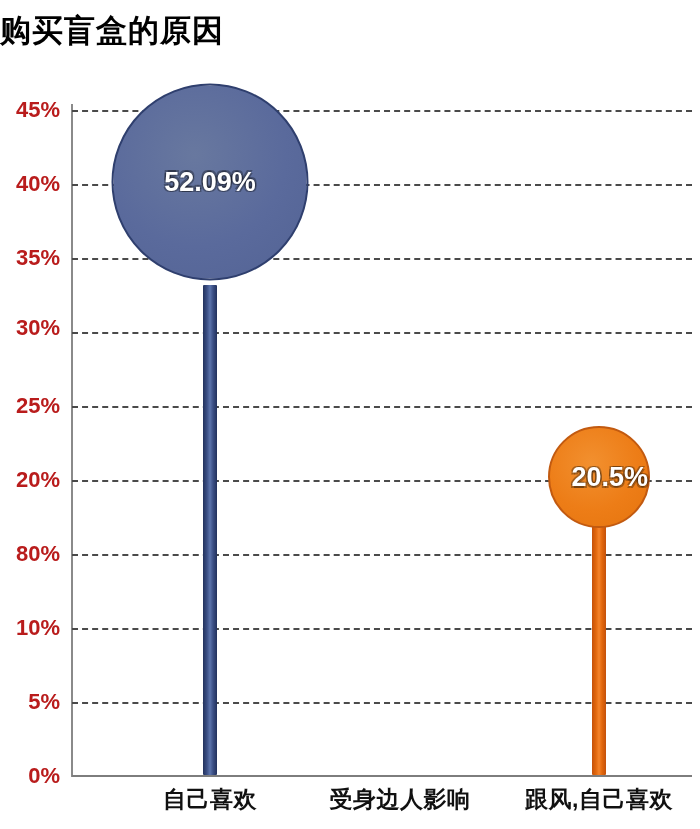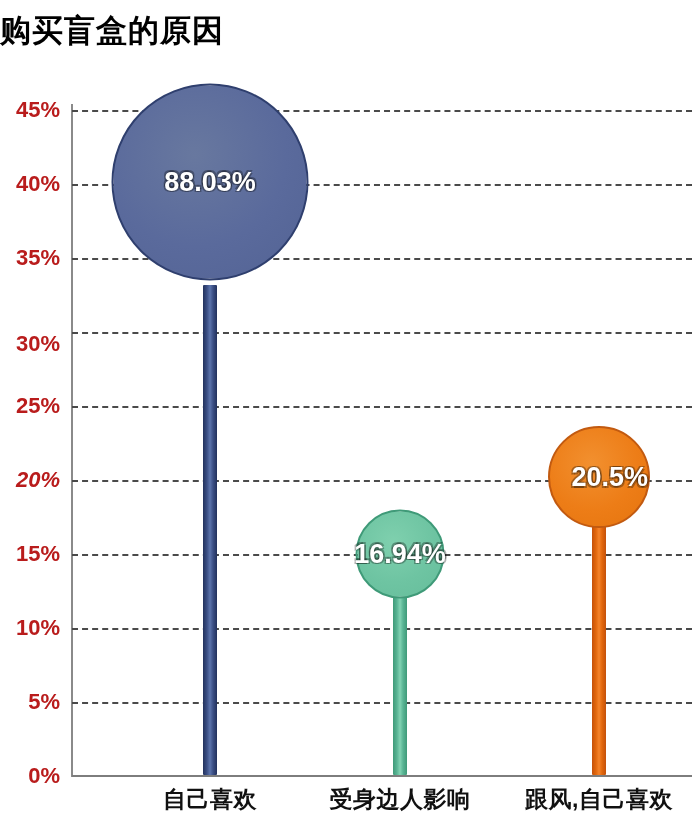--- a/index.html
+++ b/index.html
@@ -128,24 +128,24 @@
 </head>
 <body>
 
 <div id="chart-root">
 
   <div id="chart-title">购买盲盒的原因</div>
 
   <div class="y-tick-label" style="top:110px;">45%</div>
   <div class="y-tick-label" style="top:184px;">40%</div>
   <div class="y-tick-label" style="top:258px;">35%</div>
-  <div class="y-tick-label" style="top:344px;">30%</div>
+  <div class="y-tick-label" style="top:328px;">30%</div>
   <div class="y-tick-label" style="top:406px;">25%</div>
-  <div class="y-tick-label" style="top:480px;font-style:italic;">20%</div>
-  <div class="y-tick-label" style="top:554px;">15%</div>
+  <div class="y-tick-label" style="top:480px;">20%</div>
+  <div class="y-tick-label" style="top:554px;">80%</div>
   <div class="y-tick-label" style="top:628px;">10%</div>
   <div class="y-tick-label" style="top:702px;">5%</div>
   <div class="y-tick-label" style="top:776px;">0%</div>
 
   <div id="y-axis-line"></div>
 
   <div id="plot-area">
 
     <div class="gridline" style="top:0px;"></div>
     <div class="gridline" style="top:74px;"></div>
@@ -157,33 +157,24 @@
     <div class="gridline" style="top:518px;"></div>
     <div class="gridline" style="top:592px;"></div>
     <div class="gridline baseline" style="top:665px;"></div>
 
     <div class="lollipop" style="left:138px; top:0px; width:200px; height:665px;">
       <div class="stem" style="top:175px; height:490px;
                   background:linear-gradient(to right,#22315c 0%,#3b4f85 28%,#5c74ac 50%,#3b4f85 72%,#22315c 100%);"></div>
       <div class="bulb" style="top:72px; width:193px; height:193px;
                   background:radial-gradient(circle at 42% 36%, #68789f 0%, #5a6a9c 55%, #536394 100%);
                   border:2px solid #2f3f6e;">
-        <span class="bulb-label">88.03%</span>
+        <span class="bulb-label">52.09%</span>
       </div>
     </div>
 
-    <div class="lollipop" style="left:328px; top:0px; width:200px; height:665px;">
-      <div class="stem" style="top:487px; height:178px;
-                  background:linear-gradient(to right,#3f9a78 0%,#59b494 28%,#82d3b3 50%,#59b494 72%,#3f9a78 100%);"></div>
-      <div class="bulb" style="top:444px; width:85px; height:85px;
-                  background:radial-gradient(circle at 42% 36%, #7fd0ae 0%, #6ec4a2 55%, #66bd9b 100%);
-                  border:2px solid #3f9a78;">
-        <span class="bulb-label">16.94%</span>
-      </div>
-    </div>
 
     <div class="lollipop" style="left:527px; top:0px; width:200px; height:665px;">
       <div class="stem" style="top:412px; height:253px;
                   background:linear-gradient(to right,#c4510a 0%,#e2670c 28%,#f4832b 50%,#e2670c 72%,#c4510a 100%);"></div>
       <div class="bulb" style="top:367px; width:98px; height:98px;
                   background:radial-gradient(circle at 42% 36%, #f2902f 0%, #ed7d17 55%, #e5740e 100%);
                   border:2px solid #c25a10;justify-content:flex-end;">
         <span class="bulb-label">20.5%</span>
       </div>
     </div>

